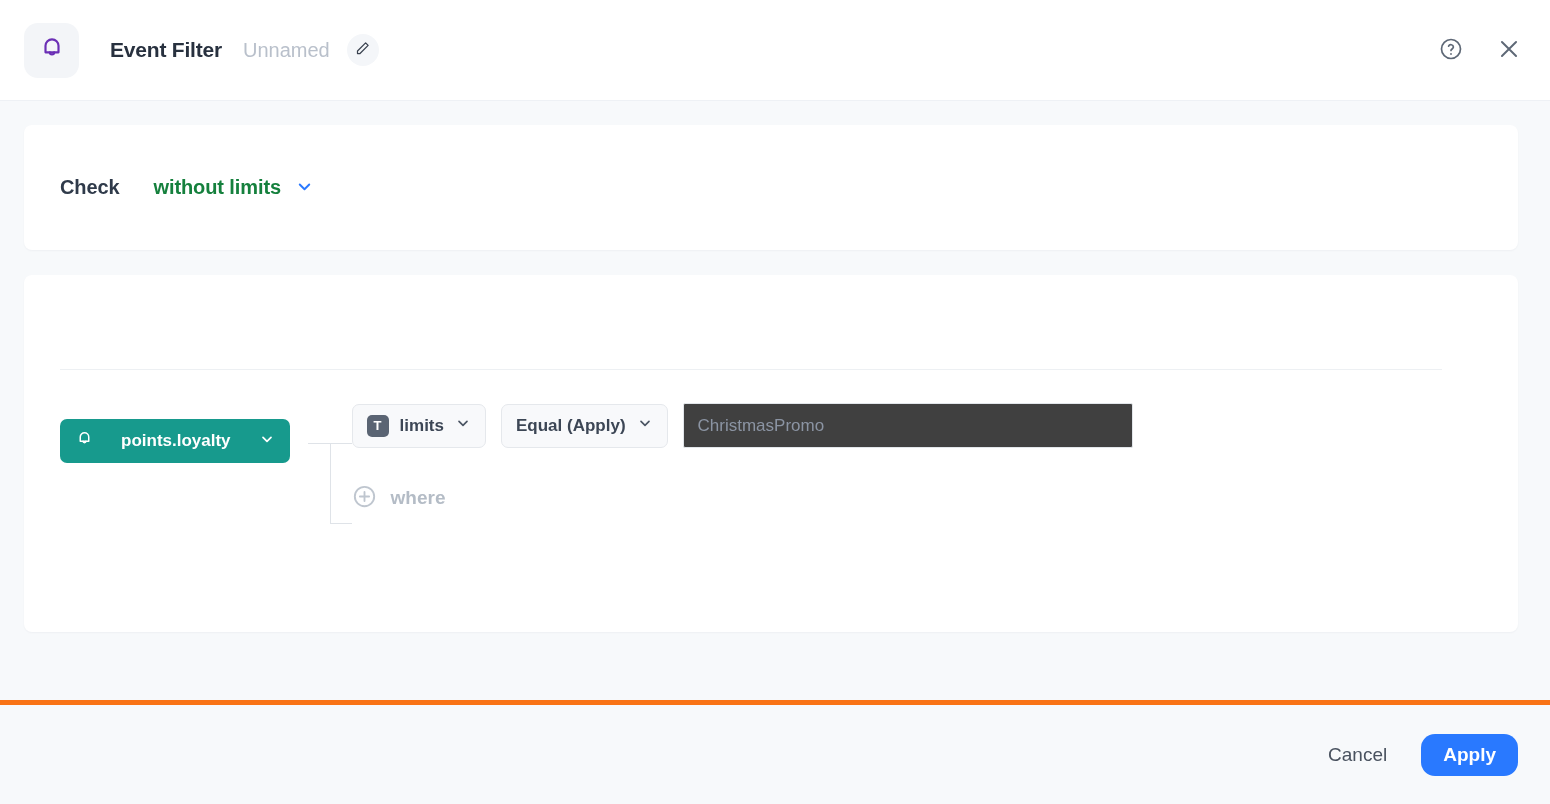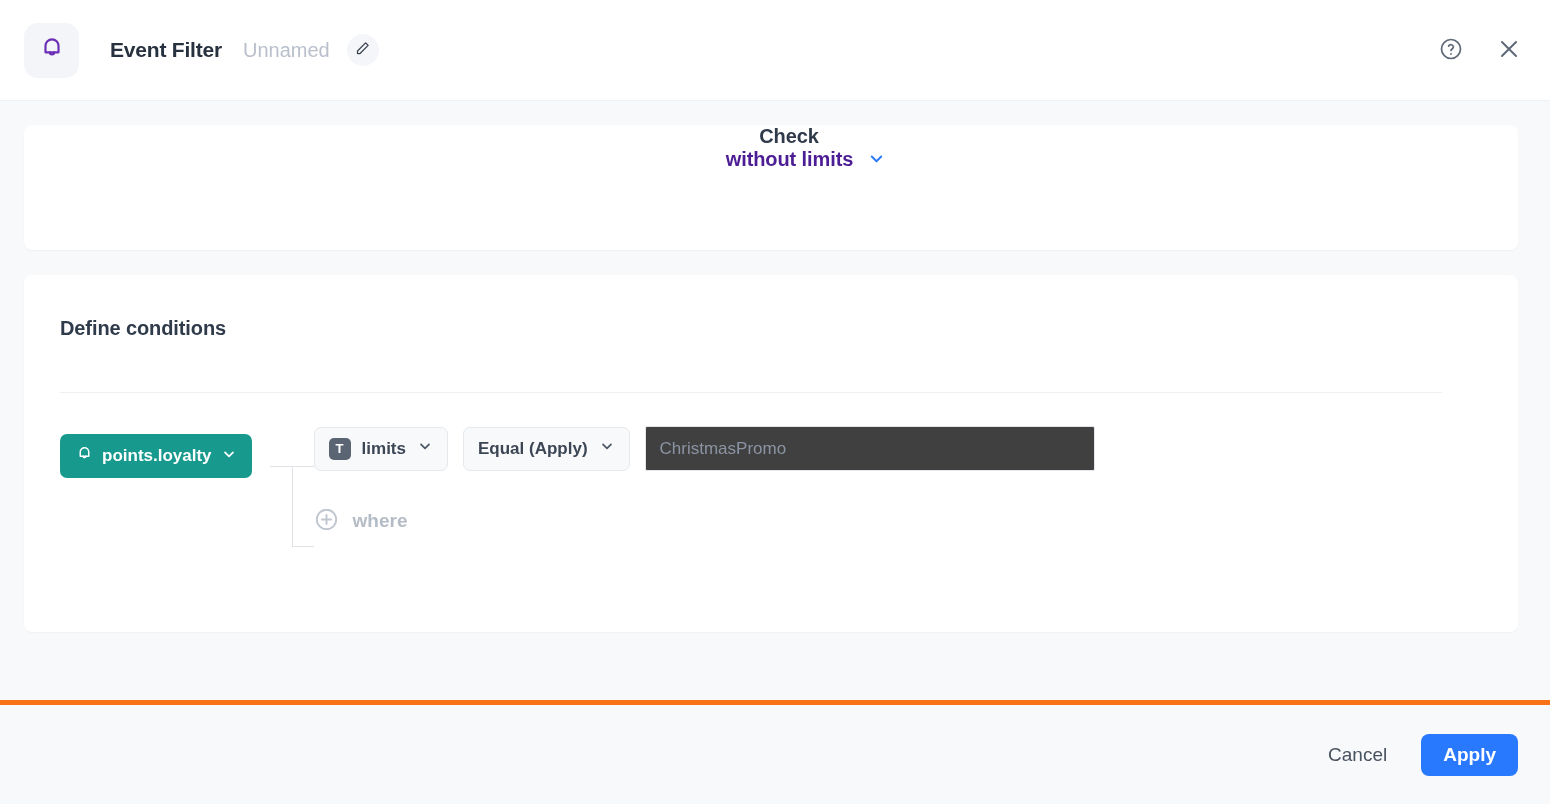--- a/index.html
+++ b/index.html
@@ -94,21 +94,20 @@
     background: #ffffff;
     border-radius: 8px;
     box-shadow: 0 1px 2px rgba(22,33,55,0.04);
   }
   .card-check {
     height: 125px;
     display: flex;
     align-items: center;
     padding-left: 36px;
     margin-bottom: 25px;
-    flex-direction: column;
   }
   .check-label {
     font-size: 20px;
     font-weight: bold;
     color: #2f3a4a;
     letter-spacing: -0.1px;
   }
   .limits-select {
     display: inline-flex;
     align-items: center;
@@ -116,21 +115,21 @@
     margin-left: 34px;
     background: none;
     border: none;
     padding: 0;
     cursor: pointer;
     font-family: inherit;
   }
   .limits-text {
     font-size: 20px;
     font-weight: bold;
-    color: #4c1d95;
+    color: #15803d;
     letter-spacing: -0.1px;
   }
 
   .card-conditions {
     height: 357px;
     padding: 42px 38px 0 36px;
     position: relative;
   }
   .section-title {
     font-size: 20px;
@@ -147,33 +146,33 @@
   
   .condition {
     display: flex;
     align-items: flex-start;
     margin-top: 33px;
     position: relative;
   }
   .event-chip {
     display: inline-flex;
     align-items: center;
-    gap: 9px;
+    gap: 28px;
     background: #179a8d;
     border: none;
     border-radius: 7px;
     height: 44px;
     padding: 0 15px 0 16px;
     color: #ffffff;
     font-size: 17px;
     font-weight: bold;
     cursor: pointer;
     font-family: inherit;
     white-space: nowrap;
-    margin-top: 8px;
+    margin-top: 16px;
   }
   .tree {
     position: relative;
     width: 62px;
     flex: 0 0 auto;
     margin-top: 18px;
     height: 120px;
   }
   .tree .v-line {
     position: absolute;
@@ -283,21 +282,21 @@
     border: none;
     font-family: inherit;
     font-size: 19px;
     color: #49525f;
     cursor: pointer;
     padding: 8px 4px;
   }
   .btn-apply {
     background: #2979ff;
     border: none;
-    border-radius: 8px;
+    border-radius: 14px;
     color: #ffffff;
     font-family: inherit;
     font-size: 19px;
     font-weight: bold;
     height: 42px;
     padding: 0 22px;
     cursor: pointer;
   }
 </style>
 </head>
@@ -349,21 +348,20 @@
       <span class="limits-text">without limits</span>
       <span>
         <svg width="19" height="19" viewBox="0 0 24 24" fill="none" stroke="#2979ff" stroke-width="2.4" stroke-linecap="round" stroke-linejoin="round">
           <path d="M6 9.5l6 6 6-6"></path>
         </svg>
       </span>
     </button>
   </div>
 
   <div class="card card-conditions">
-    <div class="section-title">Define conditions</div>
     <div class="divider"></div>
 
     <div class="condition">
       <button class="event-chip">
         <span>
           <svg width="17" height="17" viewBox="0 0 24 24" fill="none" stroke="#ffffff" stroke-width="2.1" stroke-linecap="round" stroke-linejoin="round">
             <path d="M6 16V10a6 6 0 0 1 12 0v6H6z"></path>
             <path d="M10 16a2 2 0 0 0 4 0"></path>
           </svg>
         </span>

